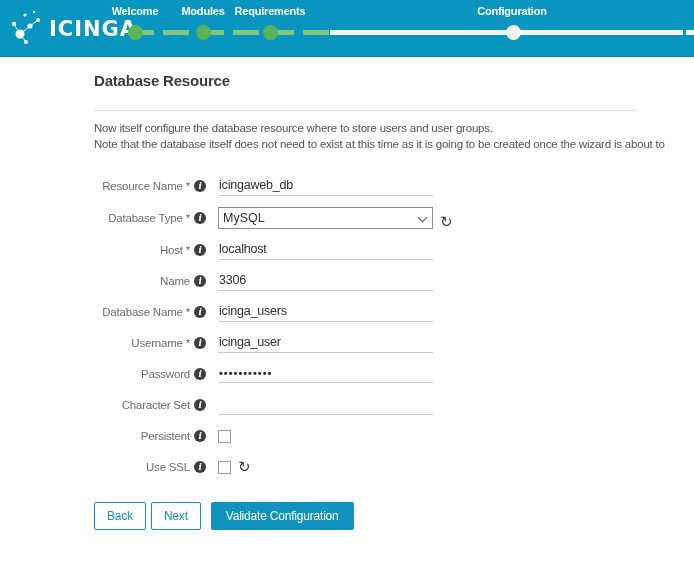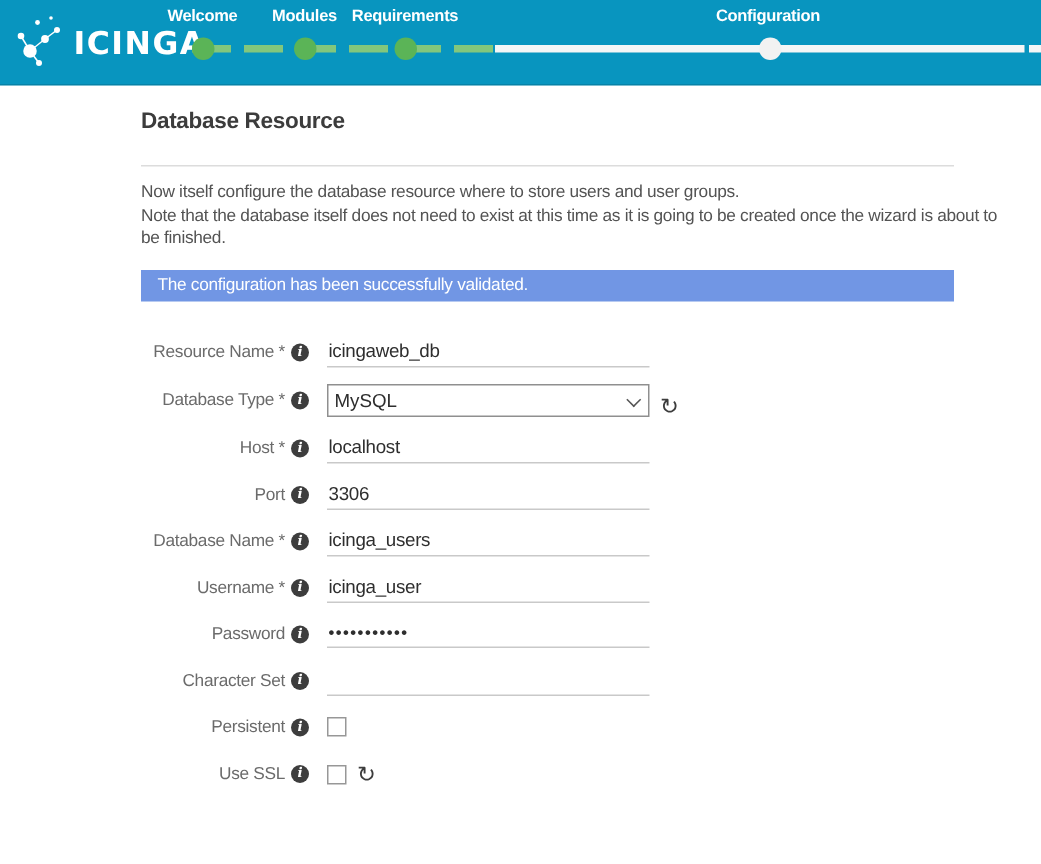--- a/index.html
+++ b/index.html
@@ -116,24 +116,22 @@
   <div class="dot dot-green dot-3"></div>
   <div class="dot dot-active"></div>
 </div>
 
 <div class="main">
   <h1 class="page-title">Database Resource</h1>
 
   <p class="desc">
     <span class="ln">Now itself configure the database resource where to store users and user groups.</span>
     <span class="ln">Note that the database itself does not need to exist at this time as it is going to be created once the wizard is about to</span>
-    <span class="ln">be finished.</span>
   </p>
 
-  <div class="banner">The configuration has been successfully validated.</div>
 
   <div class="form">
 
     <div class="row">
       <div class="lcell">
         <span class="ltext">Resource Name *</span>
         <span class="info">i</span>
       </div>
       <div class="ccell">
         <input class="uinput" type="text" value="icingaweb_db" style="">
@@ -160,21 +158,21 @@
         <span class="ltext">Host *</span>
         <span class="info">i</span>
       </div>
       <div class="ccell">
         <input class="uinput" type="text" value="localhost" style="">
       </div>
     </div>
 
     <div class="row">
       <div class="lcell">
-        <span class="ltext">Port</span>
+        <span class="ltext">Name</span>
         <span class="info">i</span>
       </div>
       <div class="ccell">
         <input class="uinput" type="text" value="3306" style="">
       </div>
     </div>
 
     <div class="row">
       <div class="lcell">
         <span class="ltext">Database Name *</span>
@@ -229,15 +227,20 @@
       <div class="lcell">
         <span class="ltext">Use SSL</span>
         <span class="info">i</span>
       </div>
       <div class="ccell">
         <input class="cb" type="checkbox" style="">
         <span class="reload">↻</span>
       </div>
     </div>
 
+    <div class="btn-row">
+      <button class="btn btn-outline">Back</button>
+      <button class="btn btn-outline">Next</button>
+      <button class="btn btn-fill">Validate Configuration</button>
+    </div>
 
   </div>
 </div>
 
 </body></html>

